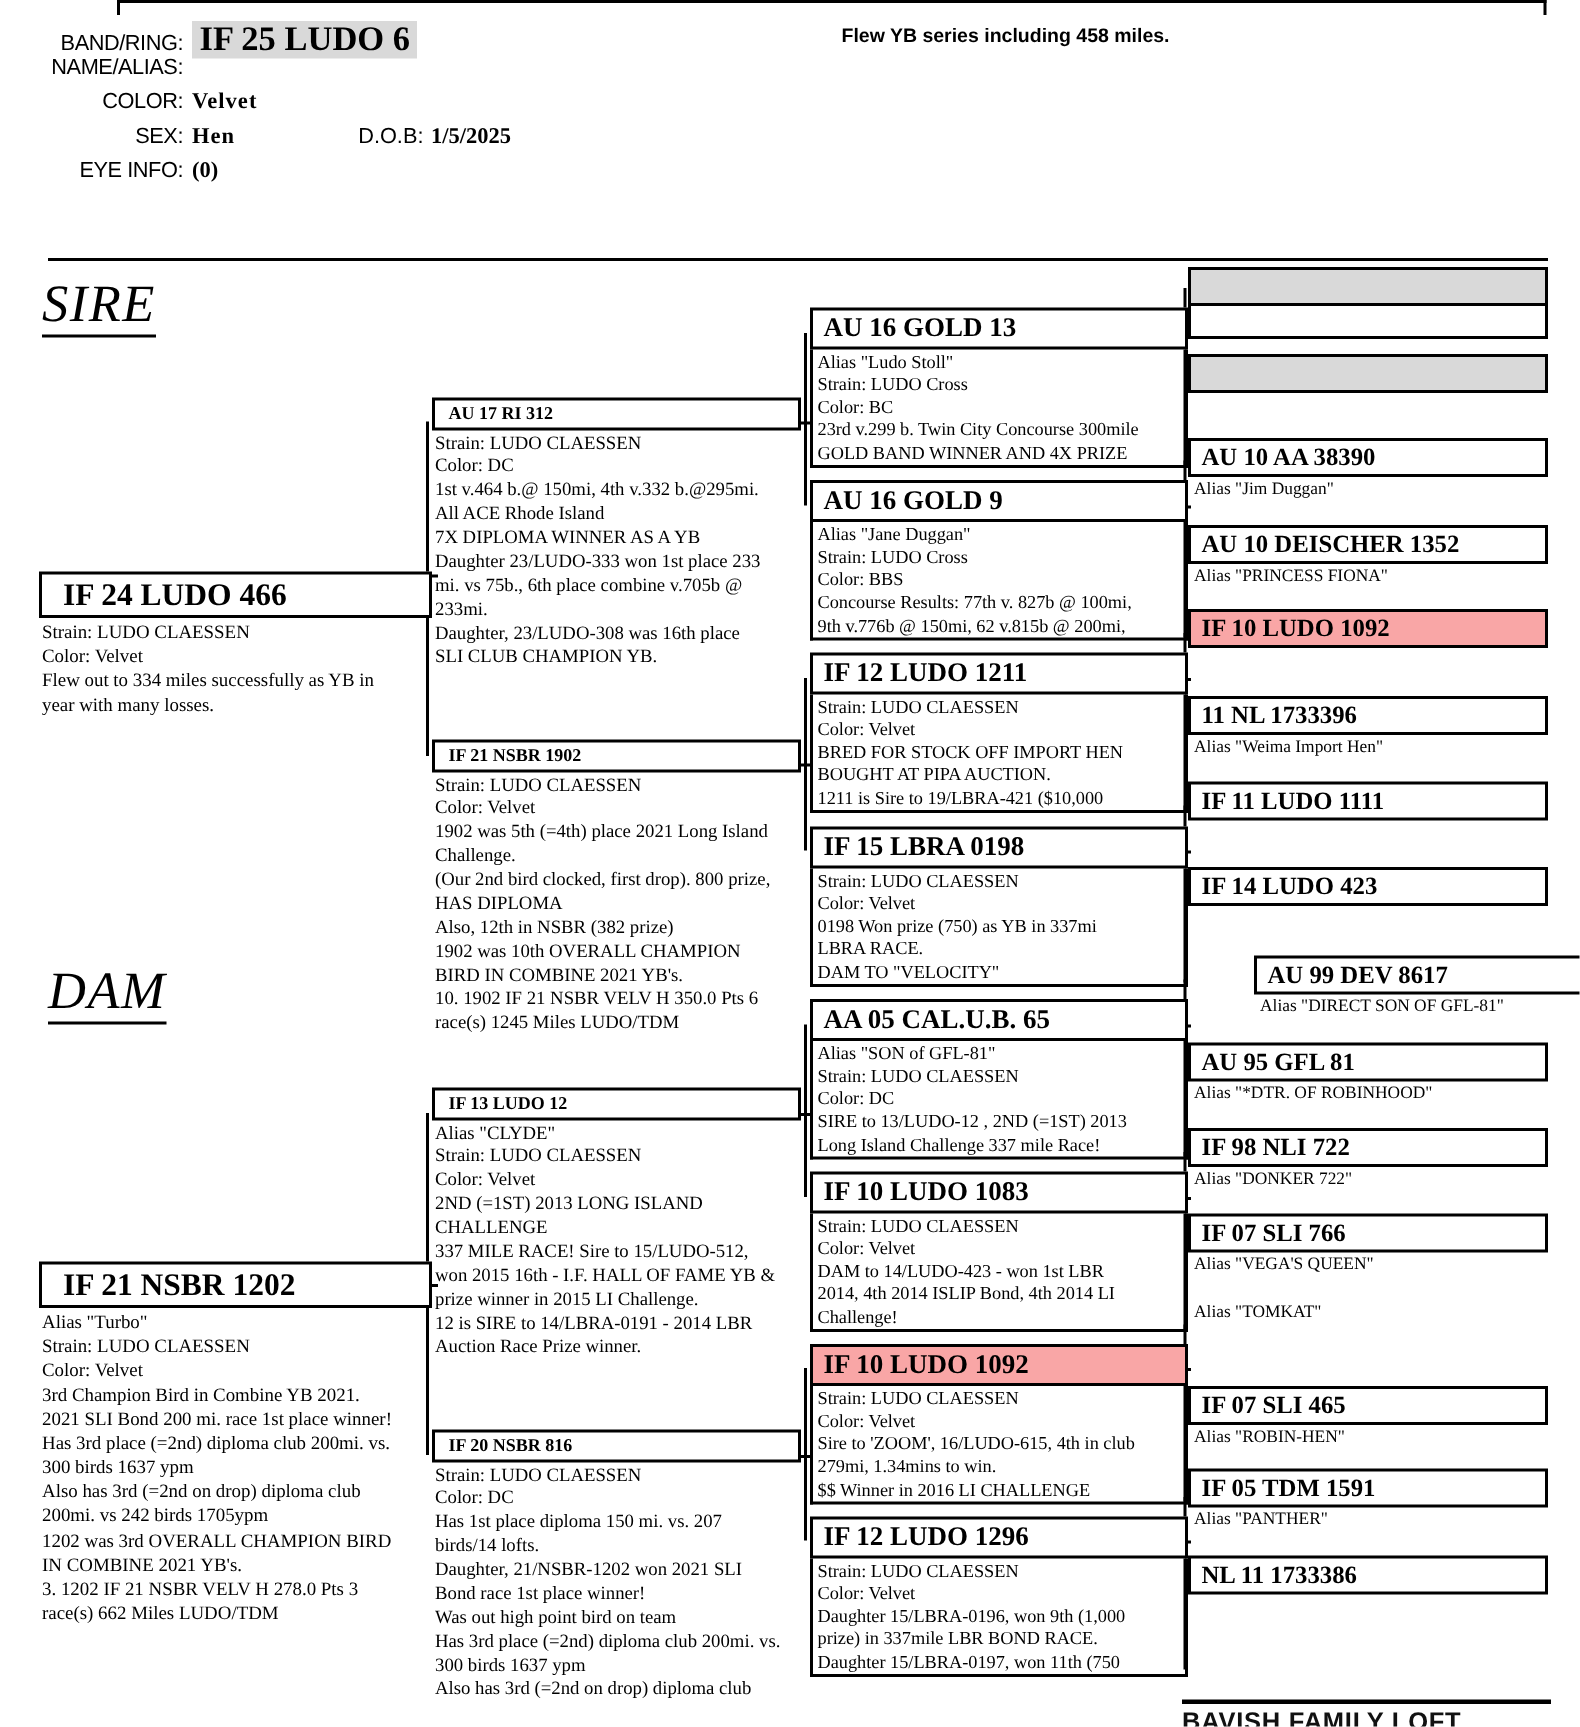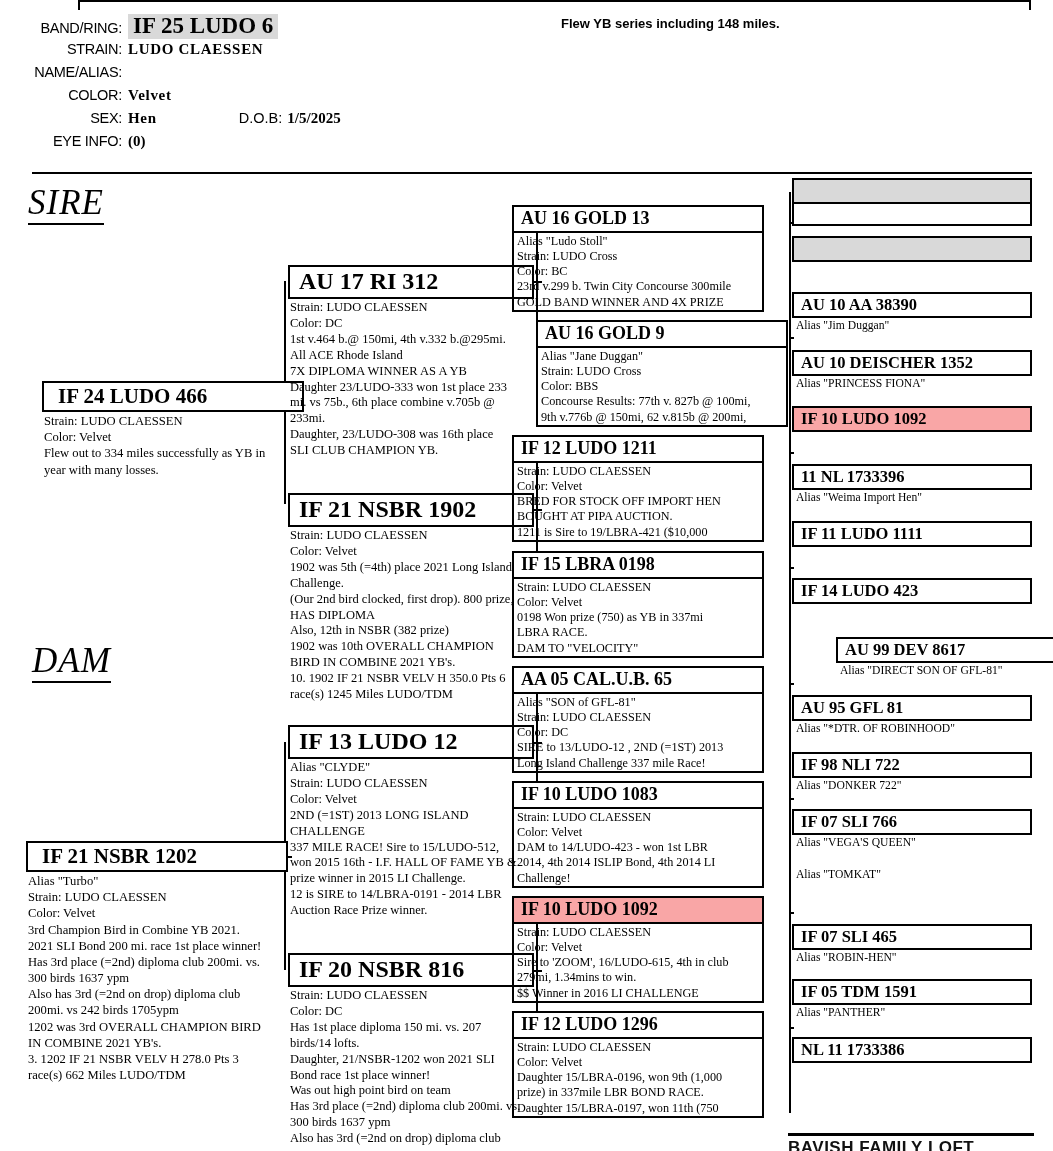--- a/index.html
+++ b/index.html
@@ -119,25 +119,25 @@
     border-bottom: 2px solid #000;
   }
 
   
   .gen1 { width: 262px; }
   .gen1 .title { font-size: 21px; padding-left: 14px; }
   .gen1 .body  { font-size: 12.6px; line-height: 1.285; border: none; padding-left: 2px; }
 
   
   .gen2 { left: 288px; width: 246px; }
-  .gen2 .title { font-size: 24px; padding-left: 9px; }
+  .gen2 .title { font-size: 12px; padding-left: 9px; }
   .gen2 .body  { font-size: 12.5px; line-height: 1.27; border: none; padding-left: 2px; }
 
   
-  .gen3 { left: 512px; width: 252px; }
+  .gen3 { left: 540px; width: 252px; }
   .gen3 .title { font-size: 18px; padding-left: 7px; }
   .gen3 .body  { font-size: 12.2px; line-height: 1.245; border: none; padding-left: 3px;}
 
   
   .gen4 { left: 792px; width: 240px; }
   .gen4 .title { font-size: 16.5px; padding-left: 7px; height: 26px; }
   .gen4 .body  { font-size: 11.6px; line-height: 1.2; border: none; padding-left: 4px; }
 
   
   .vline { position: absolute; border-left: 2px solid #000; }
@@ -161,24 +161,20 @@
 </head>
 <body>
 
 <div class="top-frame"></div>
 <div class="header-rule"></div>
 
 <div class="hdr">
   <div class="hdr-row">
     <div class="hdr-label">BAND/RING:</div>
     <div class="hdr-value big">IF 25 LUDO 6</div>
-  </div>
-  <div class="hdr-row" style="margin-top:4px">
-    <div class="hdr-label">STRAIN:</div>
-    <div class="hdr-value spaced">LUDO CLAESSEN</div>
   </div>
   <div class="hdr-row">
     <div class="hdr-label">NAME/ALIAS:</div>
     <div class="hdr-value"></div>
   </div>
   <div class="hdr-row">
     <div class="hdr-label">COLOR:</div>
     <div class="hdr-value spaced">Velvet</div>
   </div>
   <div class="hdr-row">
@@ -186,21 +182,21 @@
     <div class="hdr-value spaced">Hen</div>
     <div class="dob-label">D.O.B:</div>
     <div class="hdr-value">1/5/2025</div>
   </div>
   <div class="hdr-row">
     <div class="hdr-label">EYE INFO:</div>
     <div class="hdr-value">(0)</div>
   </div>
 </div>
 
-<div class="top-note">Flew YB series including 148 miles.</div>
+<div class="top-note">Flew YB series including 458 miles.</div>
 
 <div class="side-label" id="sire-label">SIRE</div>
 <div class="side-label" id="dam-label">DAM</div>
 
 <div class="hline" style="left:286px; top:383px; width:6px;"></div>
 <div class="vline" style="left:284px; top:281px; height:223px;"></div>
 <div class="hline" style="left:534px; top:281px; width:8px;"></div>
 <div class="vline" style="left:536px; top:222px; height:115px;"></div>
 <div class="hline" style="left:534px; top:509px; width:8px;"></div>
 <div class="vline" style="left:536px; top:452px; height:115px;"></div>
@@ -221,21 +217,21 @@
 <div class="hline" style="left:789px; top:567px; width:5px;"></div>
 <div class="vline" style="left:789px; top:653px; height:118px;"></div>
 <div class="hline" style="left:789px; top:683px; width:5px;"></div>
 <div class="vline" style="left:789px; top:768px; height:118px;"></div>
 <div class="hline" style="left:789px; top:798px; width:5px;"></div>
 <div class="vline" style="left:789px; top:883px; height:118px;"></div>
 <div class="hline" style="left:789px; top:912px; width:5px;"></div>
 <div class="vline" style="left:789px; top:998px; height:115px;"></div>
 <div class="hline" style="left:789px; top:1027px; width:5px;"></div>
 
-<div class="pbox gen1" style="left:26px; top:381px;margin-left:16px;">
+<div class="pbox gen1" style="left:26px; top:381px;">
   <div class="title">IF 24 LUDO 466</div>
   <div class="body">Strain: LUDO CLAESSEN
 Color: Velvet
 Flew out to 334 miles successfully as YB in
 year with many losses.</div>
 </div>
 
 <div class="pbox gen1" style="left:26px; top:841px;">
   <div class="title">IF 21 NSBR 1202</div>
   <div class="body">Alias "Turbo"
@@ -308,21 +304,21 @@
 </div>
 
 <div class="pbox gen3" style="top:205px;">
   <div class="title">AU 16 GOLD 13</div>
   <div class="body boxed">Alias "Ludo Stoll"
 Strain: LUDO Cross
 Color: BC
 23rd v.299 b. Twin City Concourse 300mile
 GOLD BAND WINNER AND 4X PRIZE</div>
 </div>
-<div class="pbox gen3" style="top:320px;margin-left:24px;">
+<div class="pbox gen3" style="top:320px;">
   <div class="title">AU 16 GOLD 9</div>
   <div class="body boxed">Alias "Jane Duggan"
 Strain: LUDO Cross
 Color: BBS
 Concourse Results: 77th v. 827b @ 100mi,
 9th v.776b @ 150mi, 62 v.815b @ 200mi,</div>
 </div>
 <div class="pbox gen3" style="top:435px;">
   <div class="title">IF 12 LUDO 1211</div>
   <div class="body boxed">Strain: LUDO CLAESSEN

